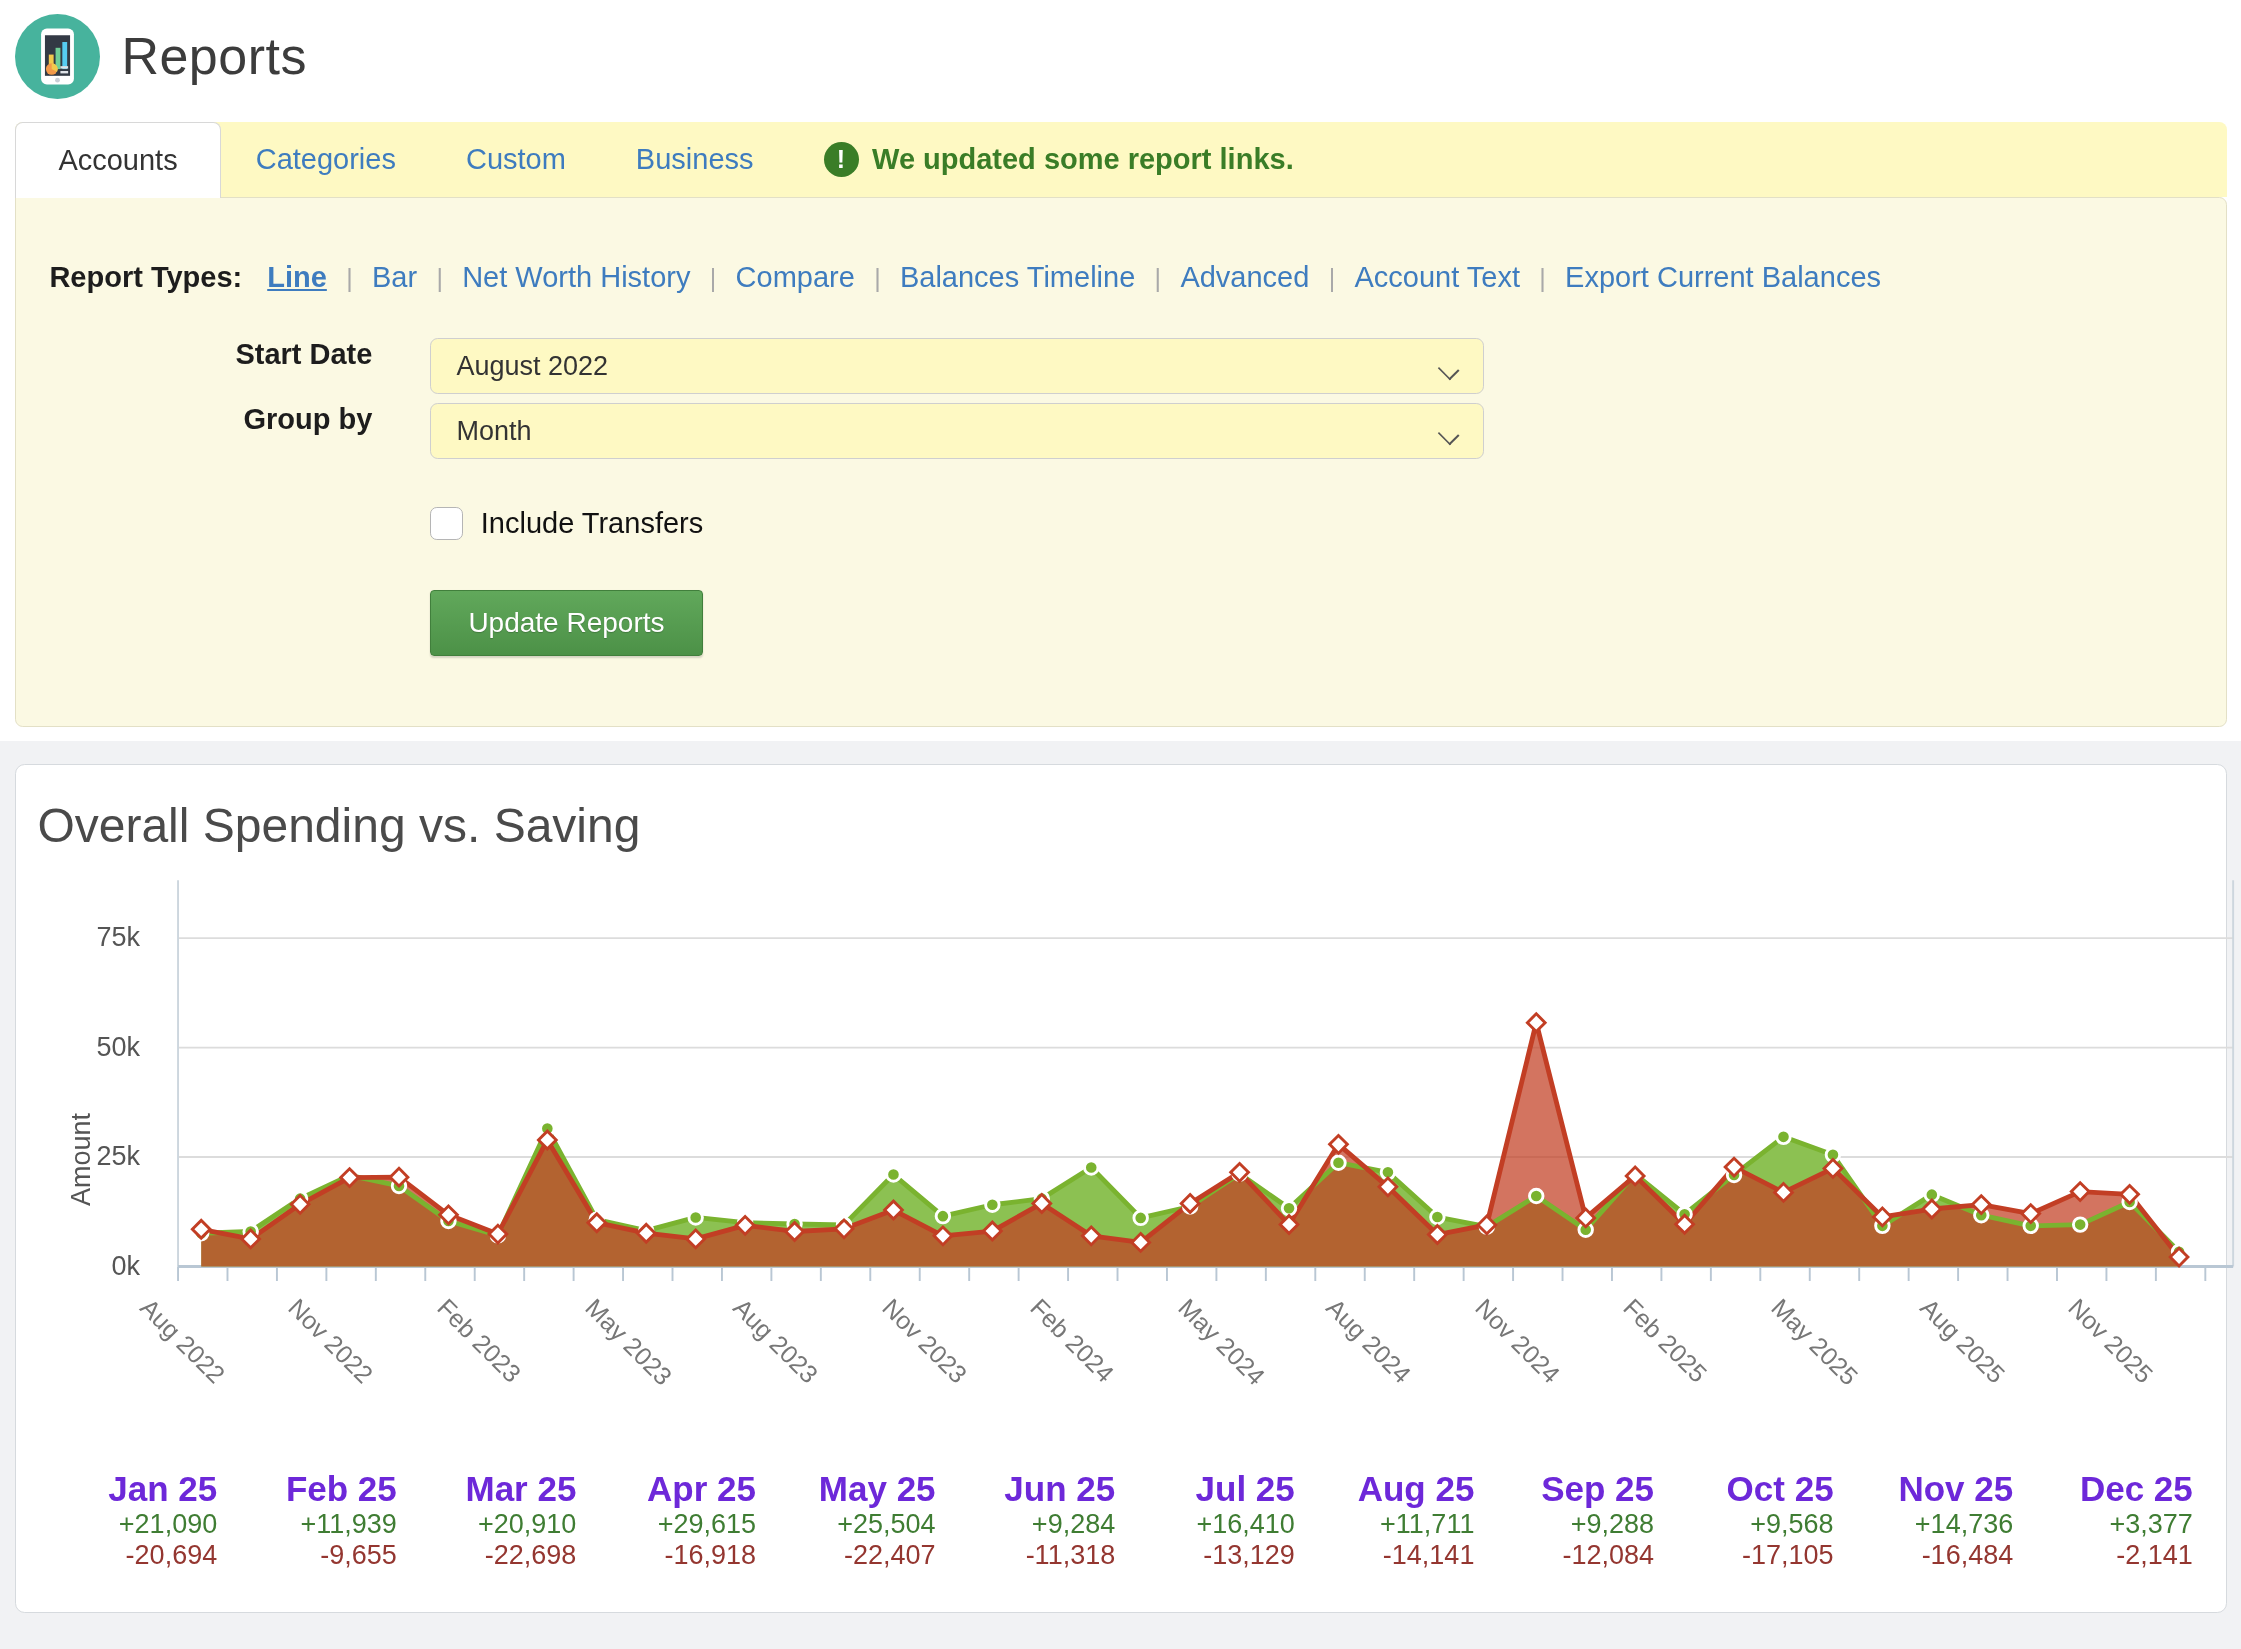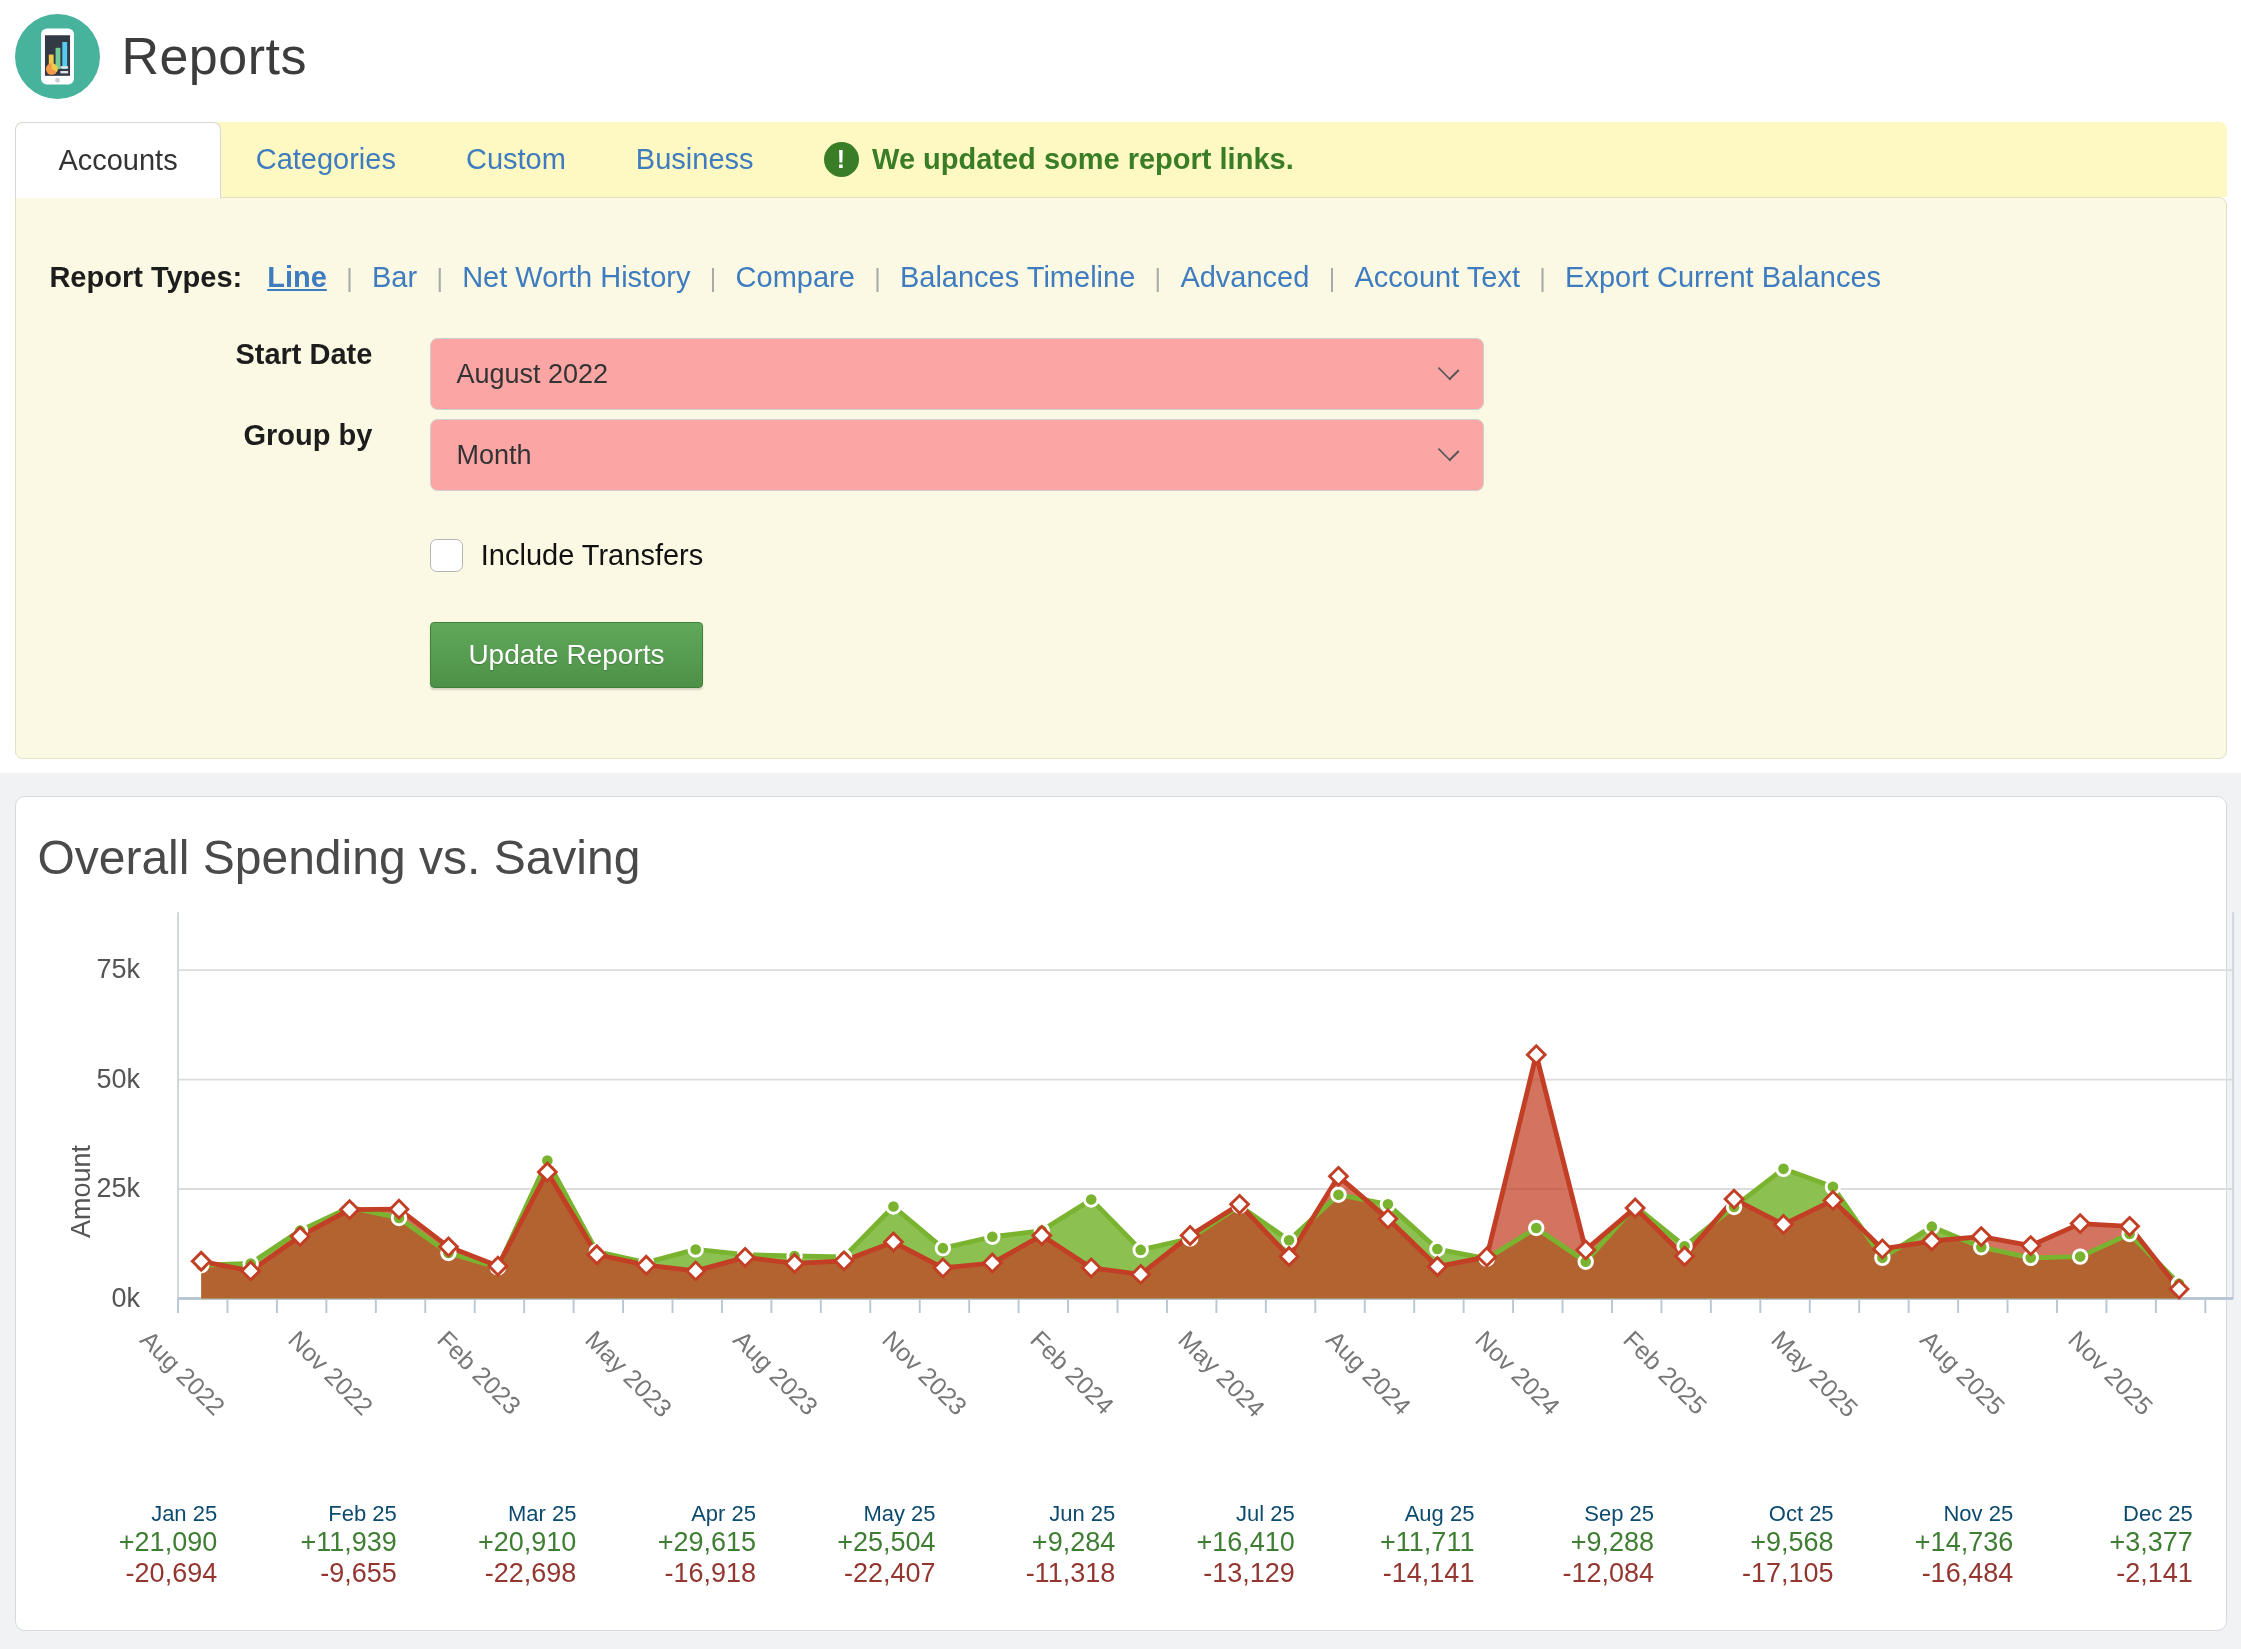--- a/index.html
+++ b/index.html
@@ -29,22 +29,22 @@
     border-radius:0 7.7px 7.7px 7.7px; padding:35px 39px 54px 33px; position:relative; z-index:1; }
   .report-types { font-size:29px; margin-bottom:44px; display:flex; flex-wrap:wrap; align-items:baseline;margin-top:28px; }
   .report-types-label { font-weight:bold; color:#1d1d1d; margin-right:25px; }
   .rt-link { color:#3e7cbf; text-decoration:none; cursor:pointer; }
   .rt-link.active { font-weight:bold; text-decoration:underline; }
   .rt-sep { color:#a9a9a9; padding:0 19.3px; font-size:25px; }
 
   .form-row { display:flex; align-items:flex-start; margin-bottom:9px; }
   .form-label { width:381px; text-align:right; padding-right:58px; font-weight:bold; font-size:29px; color:#1d1d1d; }
   .select-wrap { position:relative; width:1054px; }
-  .select-wrap select { width:100%; height:72px; font-size:27px; color:#333; padding:0 68px 0 25px;
-    border:1.9px solid #cfcfcf; border-radius:7.7px; background:#fca5a5; appearance:none; -webkit-appearance:none;
+  .select-wrap select { width:100%; height:56px; font-size:27px; color:#333; padding:0 68px 0 25px;
+    border:1.9px solid #cfcfcf; border-radius:7.7px; background:#fef9c3; appearance:none; -webkit-appearance:none;
     font-family:"Liberation Sans","DejaVu Sans",sans-serif; }
   .chev { position:absolute; right:27px; top:23px; width:17.4px; height:17.4px; pointer-events:none;
     border-right:2.9px solid #555; border-bottom:2.9px solid #555; transform:rotate(45deg) scale(1,0.8); }
   .checkbox-row { display:flex; align-items:center; margin:48px 0 0 381px; }
   .checkbox-row input { appearance:none; -webkit-appearance:none; width:33px; height:33px; margin:0 17.4px 0 0;
     border:1.9px solid #b5b5b5; border-radius:6.8px; background:#fff; cursor:pointer; }
   .checkbox-label { font-size:29px; color:#111; }
   .update-btn { margin:50px 0 16px 381px; padding:16.4px 37px; font-size:28px; color:#fff;
     background:linear-gradient(#61a85b,#4c9147); border:1px solid #417f3c; border-radius:4px;
     box-shadow:0 1.9px 1.9px rgba(0,0,0,0.15); cursor:pointer;
@@ -59,21 +59,21 @@
   .plot-svg { position:absolute; left:135px; top:0; }
   .y-tick { position:absolute; width:116px; text-align:right; font-size:27px; color:#555; }
   .amount-label { position:absolute; left:50px; top:326px; font-size:27px; color:#555;
     transform:rotate(-90deg); transform-origin:0 0; }
   .x-label { position:absolute; font-size:25px; color:#777; white-space:nowrap;
     transform:rotate(45deg); transform-origin:0 0; }
 
   .table-title { font-size:42px; font-weight:400; color:#4a4a4a; margin:33px 0 35px 21px; }
   .months-table { display:grid; grid-template-columns:repeat(12,1fr); margin:0 27px; row-gap:0; }
   .months-table > div { text-align:right; padding:0 5.8px; }
-  .mt-head { font-size:22px; font-weight:normal; color:#0c4a6e; padding-bottom:33px; }
+  .mt-head { font-size:35px; font-weight:bold; color:#6d28d9; padding-bottom:33px; }
   .mt-saving { font-size:27px; color:#3f7d33; padding-bottom:29px; }
   .mt-spending { font-size:27px; color:#943630; padding-bottom:3.9px; }
 </style>
 </head>
 <body>
 
 <div class="page">
 
   <div class="app-header">
     <span class="app-icon">

